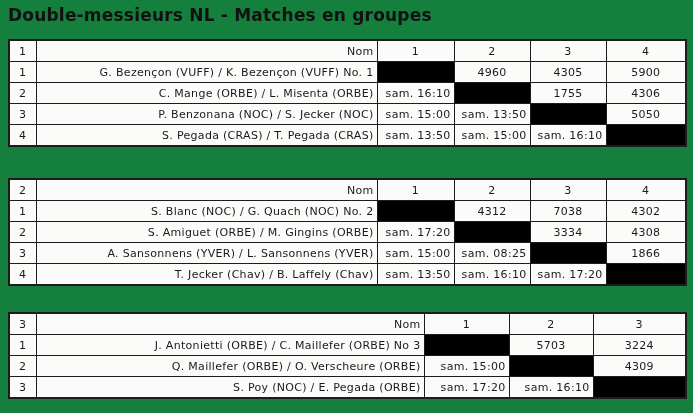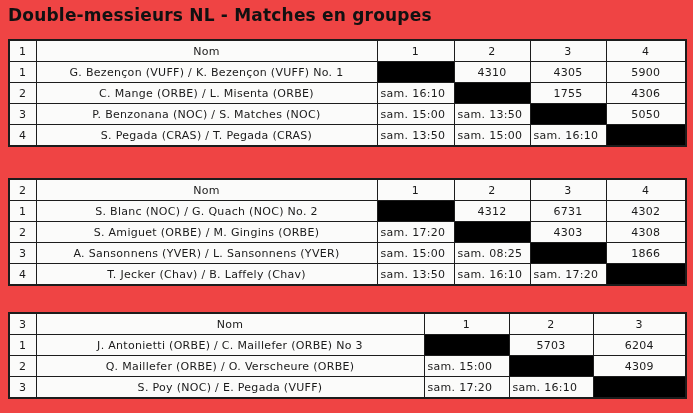--- a/index.html
+++ b/index.html
@@ -7,21 +7,21 @@
     padding: 0;
     background: #f6f6f4;
     font-family: "DejaVu Sans", "Liberation Sans", sans-serif;
     color: #1a1a1a;
   }
   .page {
     position: relative;
     width: 693px;
     height: 413px;
     overflow: hidden;
-    background: #ef4444;
+    background: #15803d;
   }
   .title {
     margin: 0;
     padding: 5px 0 0 8px;
     font-size: 17px;
     font-weight: bold;
     letter-spacing: 0.2px;
     color: #111;
   }
   table.grid {
@@ -37,23 +37,23 @@
     font-size: 11px;
     letter-spacing: 0.3px;
     padding: 0 3px;
     overflow: hidden;
     white-space: nowrap;
   }
   #group1 { margin-top: 14px; }
   #group2 { margin-top: 31px; }
   #group3 { margin-top: 26px; }
   td.num  { text-align: center; padding: 0; }
-  td.name { text-align: center; padding-left: 8px; }
+  td.name { text-align: right; padding-left: 8px; }
   td.ctr  { text-align: center; }
-  td.time { padding-right: 3px; }
+  td.time { text-align: right; padding-right: 3px; }
   td.blocked { background: #000; padding: 0; }
 </style>
 </head>
 <body>
 
 <div class="page">
 
   <h1 class="title">Double-messieurs NL - Matches en groupes</h1>
 
   <table class="grid" id="group1">
@@ -71,35 +71,35 @@
       <td class="name">Nom</td>
       <td class="ctr">1</td>
       <td class="ctr">2</td>
       <td class="ctr">3</td>
       <td class="ctr">4</td>
     </tr>
     <tr>
       <td class="num">1</td>
       <td class="name">G. Bezençon (VUFF) / K. Bezençon (VUFF) No. 1</td>
       <td class="blocked"></td>
-      <td class="ctr">4310</td>
+      <td class="ctr">4960</td>
       <td class="ctr">4305</td>
       <td class="ctr">5900</td>
     </tr>
     <tr>
       <td class="num">2</td>
       <td class="name">C. Mange (ORBE) / L. Misenta (ORBE)</td>
       <td class="time">sam. 16:10</td>
       <td class="blocked"></td>
       <td class="ctr">1755</td>
       <td class="ctr">4306</td>
     </tr>
     <tr>
       <td class="num">3</td>
-      <td class="name">P. Benzonana (NOC) / S. Matches (NOC)</td>
+      <td class="name">P. Benzonana (NOC) / S. Jecker (NOC)</td>
       <td class="time">sam. 15:00</td>
       <td class="time">sam. 13:50</td>
       <td class="blocked"></td>
       <td class="ctr">5050</td>
     </tr>
     <tr>
       <td class="num">4</td>
       <td class="name">S. Pegada (CRAS) / T. Pegada (CRAS)</td>
       <td class="time">sam. 13:50</td>
       <td class="time">sam. 15:00</td>
@@ -125,29 +125,29 @@
       <td class="ctr">1</td>
       <td class="ctr">2</td>
       <td class="ctr">3</td>
       <td class="ctr">4</td>
     </tr>
     <tr>
       <td class="num">1</td>
       <td class="name">S. Blanc (NOC) / G. Quach (NOC) No. 2</td>
       <td class="blocked"></td>
       <td class="ctr">4312</td>
-      <td class="ctr">6731</td>
+      <td class="ctr">7038</td>
       <td class="ctr">4302</td>
     </tr>
     <tr>
       <td class="num">2</td>
       <td class="name">S. Amiguet (ORBE) / M. Gingins (ORBE)</td>
       <td class="time">sam. 17:20</td>
       <td class="blocked"></td>
-      <td class="ctr">4303</td>
+      <td class="ctr">3334</td>
       <td class="ctr">4308</td>
     </tr>
     <tr>
       <td class="num">3</td>
       <td class="name">A. Sansonnens (YVER) / L. Sansonnens (YVER)</td>
       <td class="time">sam. 15:00</td>
       <td class="time">sam. 08:25</td>
       <td class="blocked"></td>
       <td class="ctr">1866</td>
     </tr>
@@ -176,32 +176,32 @@
       <td class="name">Nom</td>
       <td class="ctr">1</td>
       <td class="ctr">2</td>
       <td class="ctr">3</td>
     </tr>
     <tr>
       <td class="num">1</td>
       <td class="name">J. Antonietti (ORBE) / C. Maillefer (ORBE) No 3</td>
       <td class="blocked"></td>
       <td class="ctr">5703</td>
-      <td class="ctr">6204</td>
+      <td class="ctr">3224</td>
     </tr>
     <tr>
       <td class="num">2</td>
       <td class="name">Q. Maillefer (ORBE) / O. Verscheure (ORBE)</td>
       <td class="time">sam. 15:00</td>
       <td class="blocked"></td>
       <td class="ctr">4309</td>
     </tr>
     <tr>
       <td class="num">3</td>
-      <td class="name">S. Poy (NOC) / E. Pegada (VUFF)</td>
+      <td class="name">S. Poy (NOC) / E. Pegada (ORBE)</td>
       <td class="time">sam. 17:20</td>
       <td class="time">sam. 16:10</td>
       <td class="blocked"></td>
     </tr>
   </tbody>
     </table>
 
 </div>
 
 </body></html>

